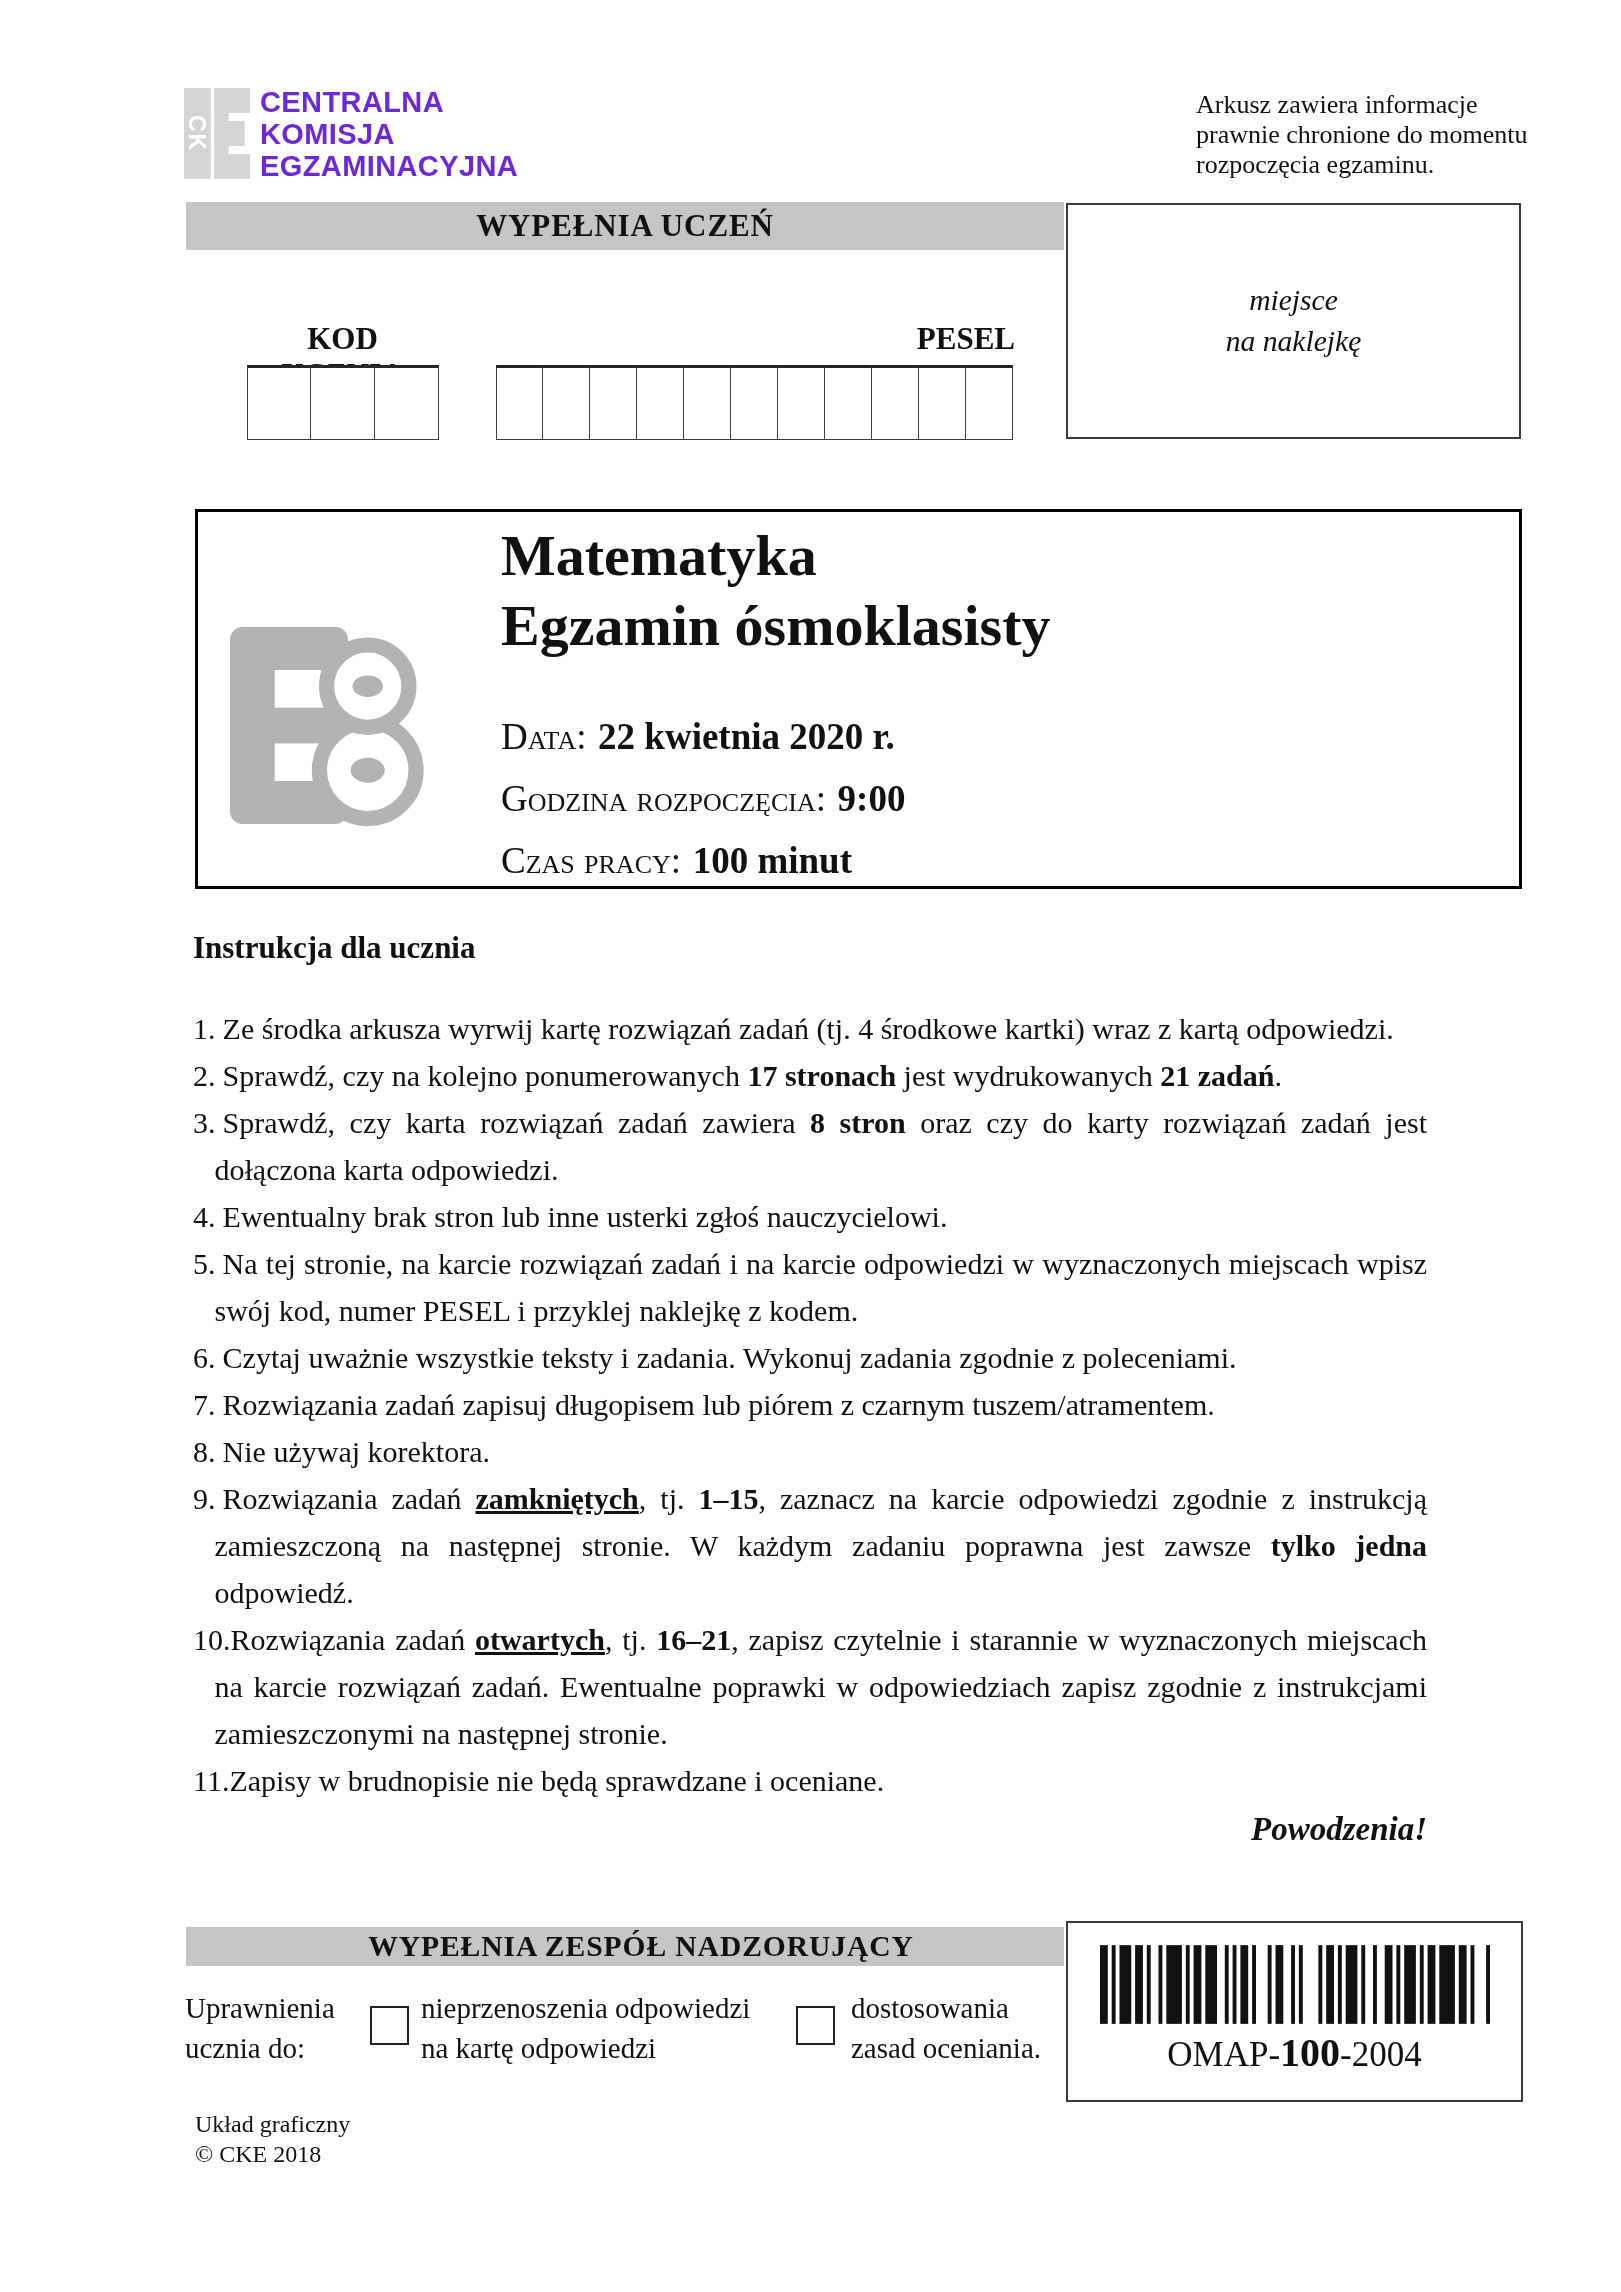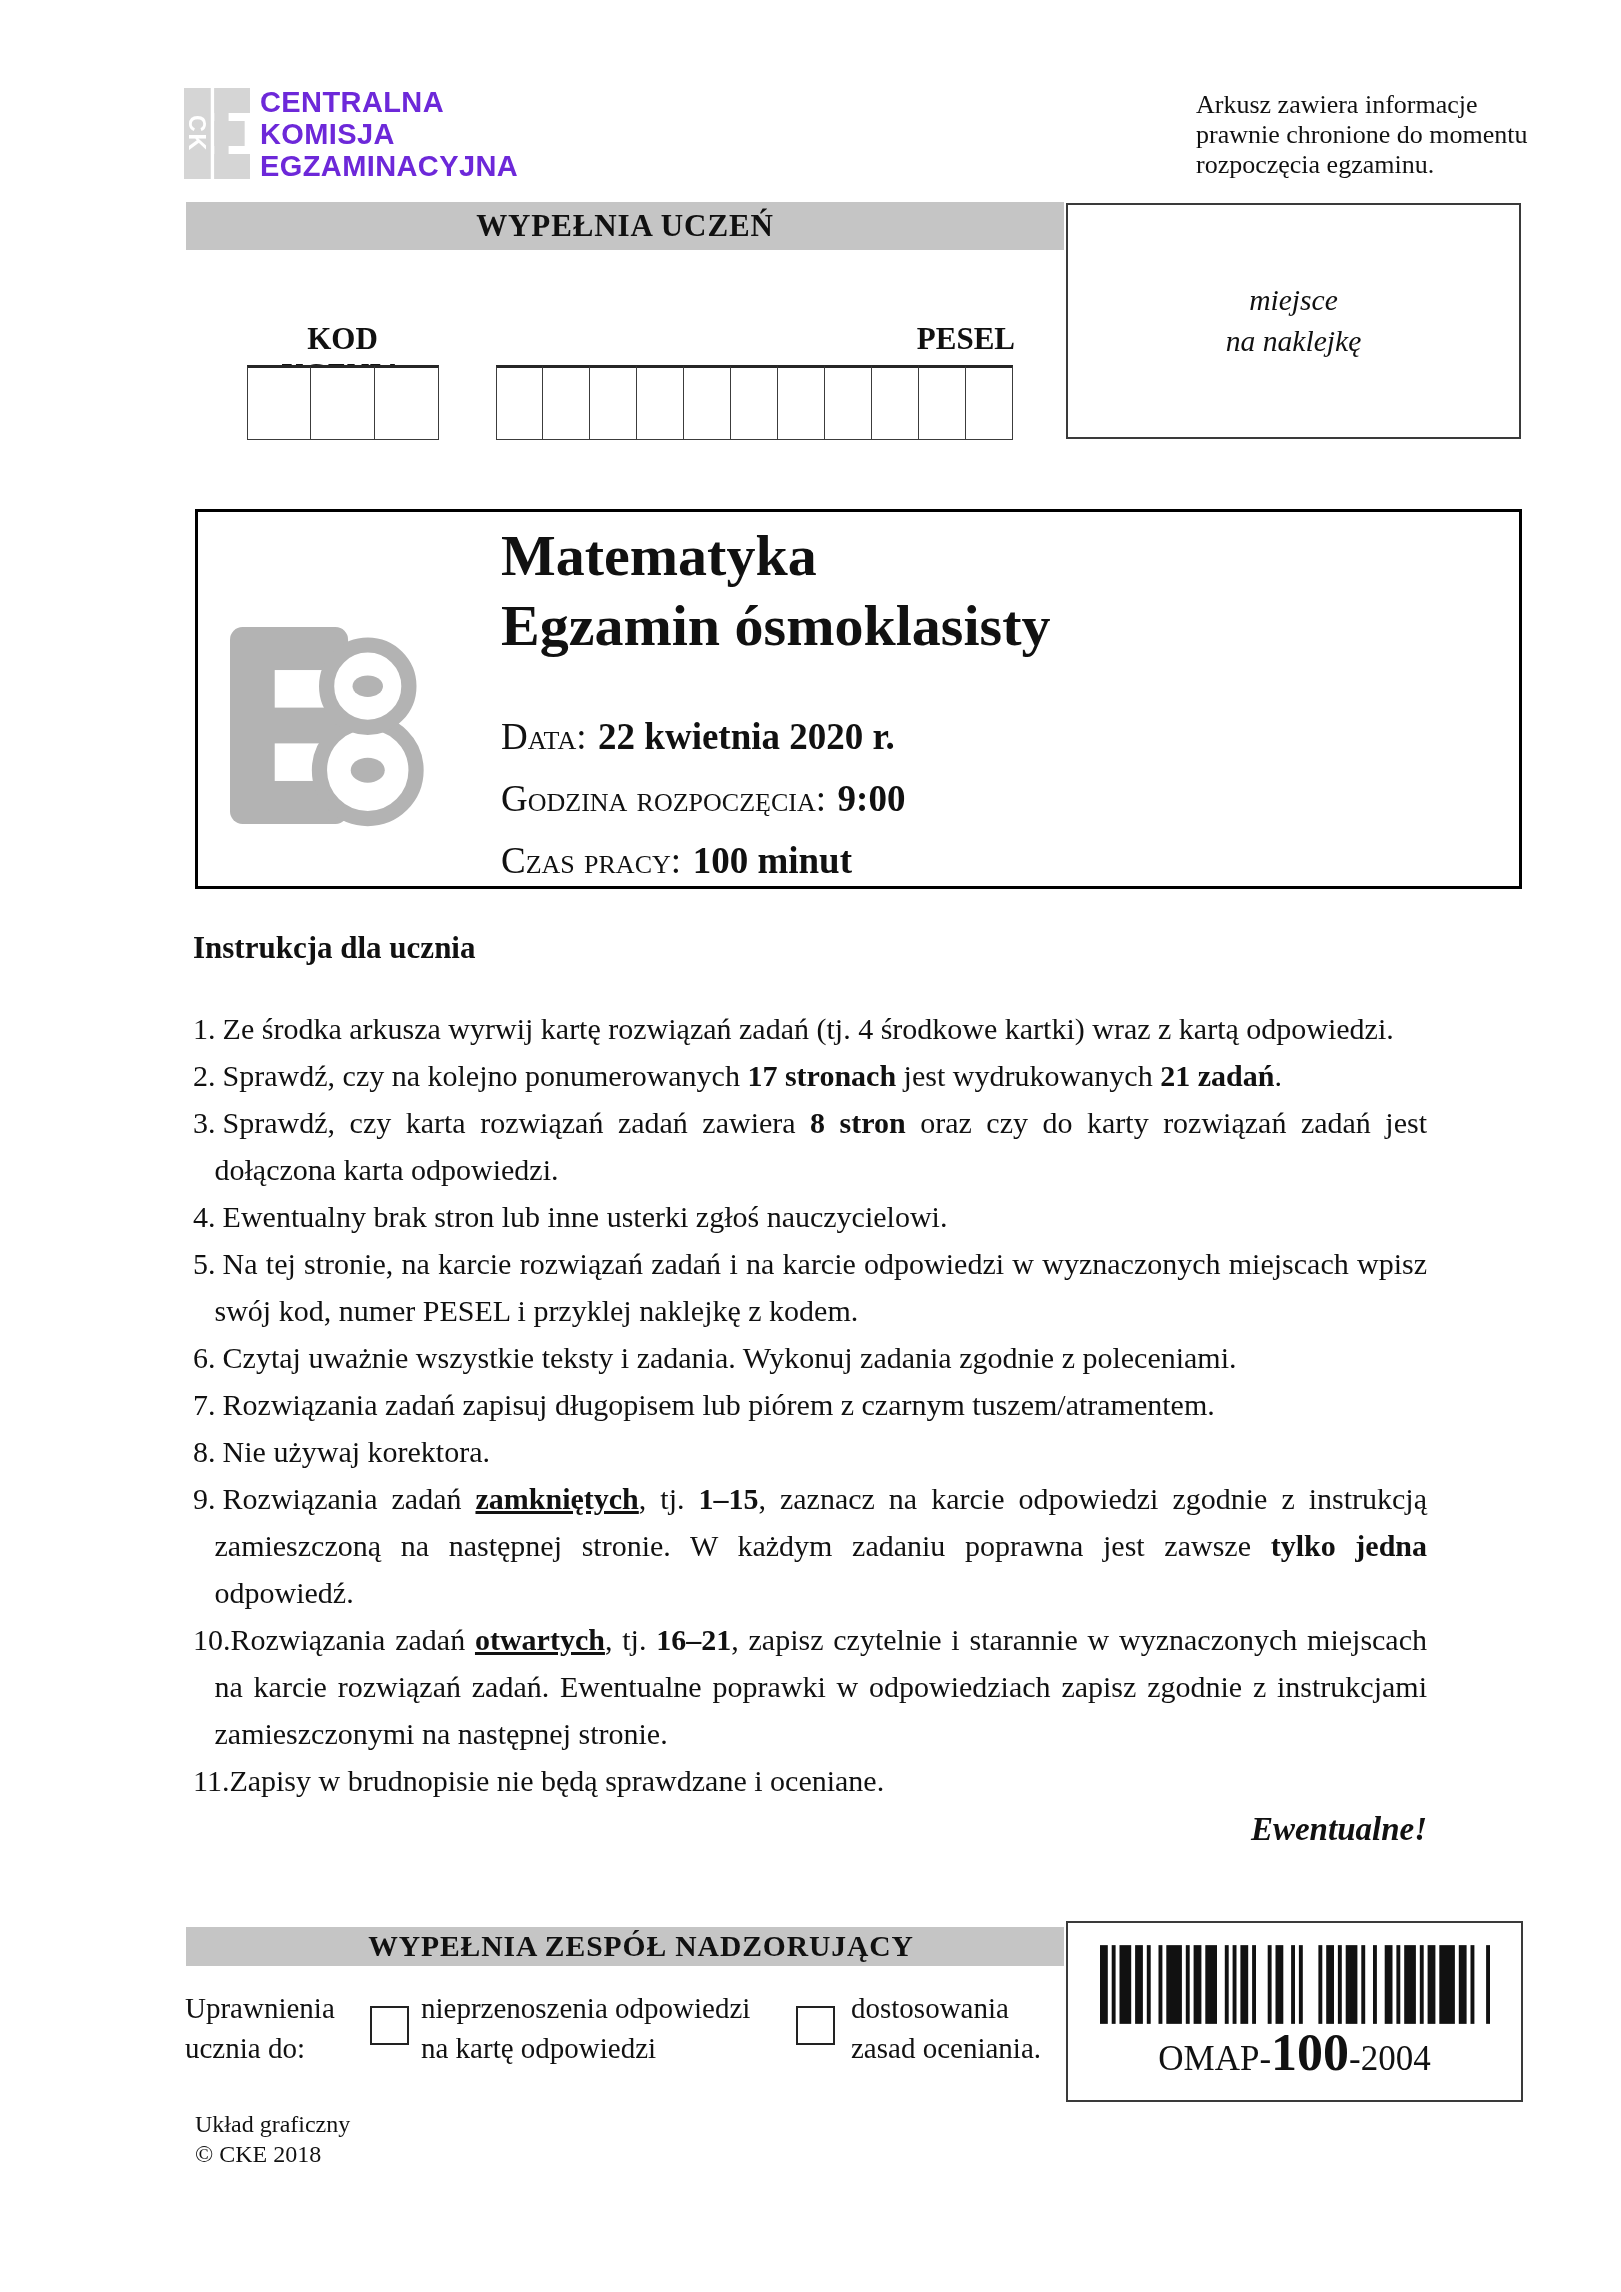--- a/index.html
+++ b/index.html
@@ -56,21 +56,21 @@
   .opt1 { left:421px; top:1988px; }
   .opt2 { left:851px; top:1988px; }
   .checkbox { position:absolute; width:39px; height:39px; border:2.7px solid #222; background:#fff; }
   .checkbox-1 { left:370px; top:2006px; }
   .checkbox-2 { left:796px; top:2006px; }
 
   .barcode-box { position:absolute; left:1066px; top:1921px; width:457px; height:181px;
                  border:2.7px solid #3a3a3a; display:flex; flex-direction:column; align-items:center; }
   .barcode-svg { margin-top:21.5px; }
   .code { margin-top:10.7px; font-size:35px; line-height:38px; }
-  .code-emph { font-weight:bold; font-size:52px; }
+  .code-emph { font-weight:bold; font-size:40px; }
 
   .footer { position:absolute; left:195px; top:2110px; font-size:24px; line-height:29.6px; }
 </style>
 </head>
 <body>
 
 <div class="page">
 
   <svg class="cke-logo" width="66" height="91" viewBox="0 0 74 102">
     <rect x="0" y="0" width="30" height="102" fill="#d5d5d5"></rect>
@@ -158,21 +158,21 @@
         <div class="ins-item"><span class="ins-num">3.</span><span>Sprawdź, czy karta rozwiązań zadań zawiera </span><span class="b">8 stron</span><span> oraz czy do karty rozwiązań zadań jest dołączona karta odpowiedzi.</span></div>
         <div class="ins-item"><span class="ins-num">4.</span><span>Ewentualny brak stron lub inne usterki zgłoś nauczycielowi.</span></div>
         <div class="ins-item"><span class="ins-num">5.</span><span>Na tej stronie, na karcie rozwiązań zadań i na karcie odpowiedzi w wyznaczonych miejscach wpisz swój kod, numer PESEL i przyklej naklejkę z kodem.</span></div>
         <div class="ins-item"><span class="ins-num">6.</span><span>Czytaj uważnie wszystkie teksty i zadania. Wykonuj zadania zgodnie z poleceniami.</span></div>
         <div class="ins-item"><span class="ins-num">7.</span><span>Rozwiązania zadań zapisuj długopisem lub piórem z czarnym tuszem/atramentem.</span></div>
         <div class="ins-item"><span class="ins-num">8.</span><span>Nie używaj korektora.</span></div>
         <div class="ins-item"><span class="ins-num">9.</span><span>Rozwiązania zadań </span><span class="b u">zamkniętych</span><span>, tj. </span><span class="b">1–15</span><span>, zaznacz na karcie odpowiedzi zgodnie z instrukcją zamieszczoną na następnej stronie. W każdym zadaniu poprawna jest zawsze </span><span class="b">tylko jedna</span><span> odpowiedź.</span></div>
         <div class="ins-item"><span class="ins-num">10.</span><span>Rozwiązania zadań </span><span class="b u">otwartych</span><span>, tj. </span><span class="b">16–21</span><span>, zapisz czytelnie i starannie w wyznaczonych miejscach na karcie rozwiązań zadań. Ewentualne poprawki w odpowiedziach zapisz zgodnie z instrukcjami zamieszczonymi na następnej stronie.</span></div>
         <div class="ins-item"><span class="ins-num">11.</span><span>Zapisy w brudnopisie nie będą sprawdzane i oceniane.</span></div>
       </div>
-    <div class="closing">Ewentualne!</div>
+    <div class="closing">Powodzenia!</div>
   </div>
 
   <div class="bar bar-supervisor">
     <span>WYPEŁNIA ZESPÓŁ NADZORUJĄCY</span>
   </div>
   <div class="auth-text auth-intro">
     <div>Uprawnienia</div>
     <div>ucznia do:</div>
   </div>
   <div class="checkbox checkbox-1"></div>

